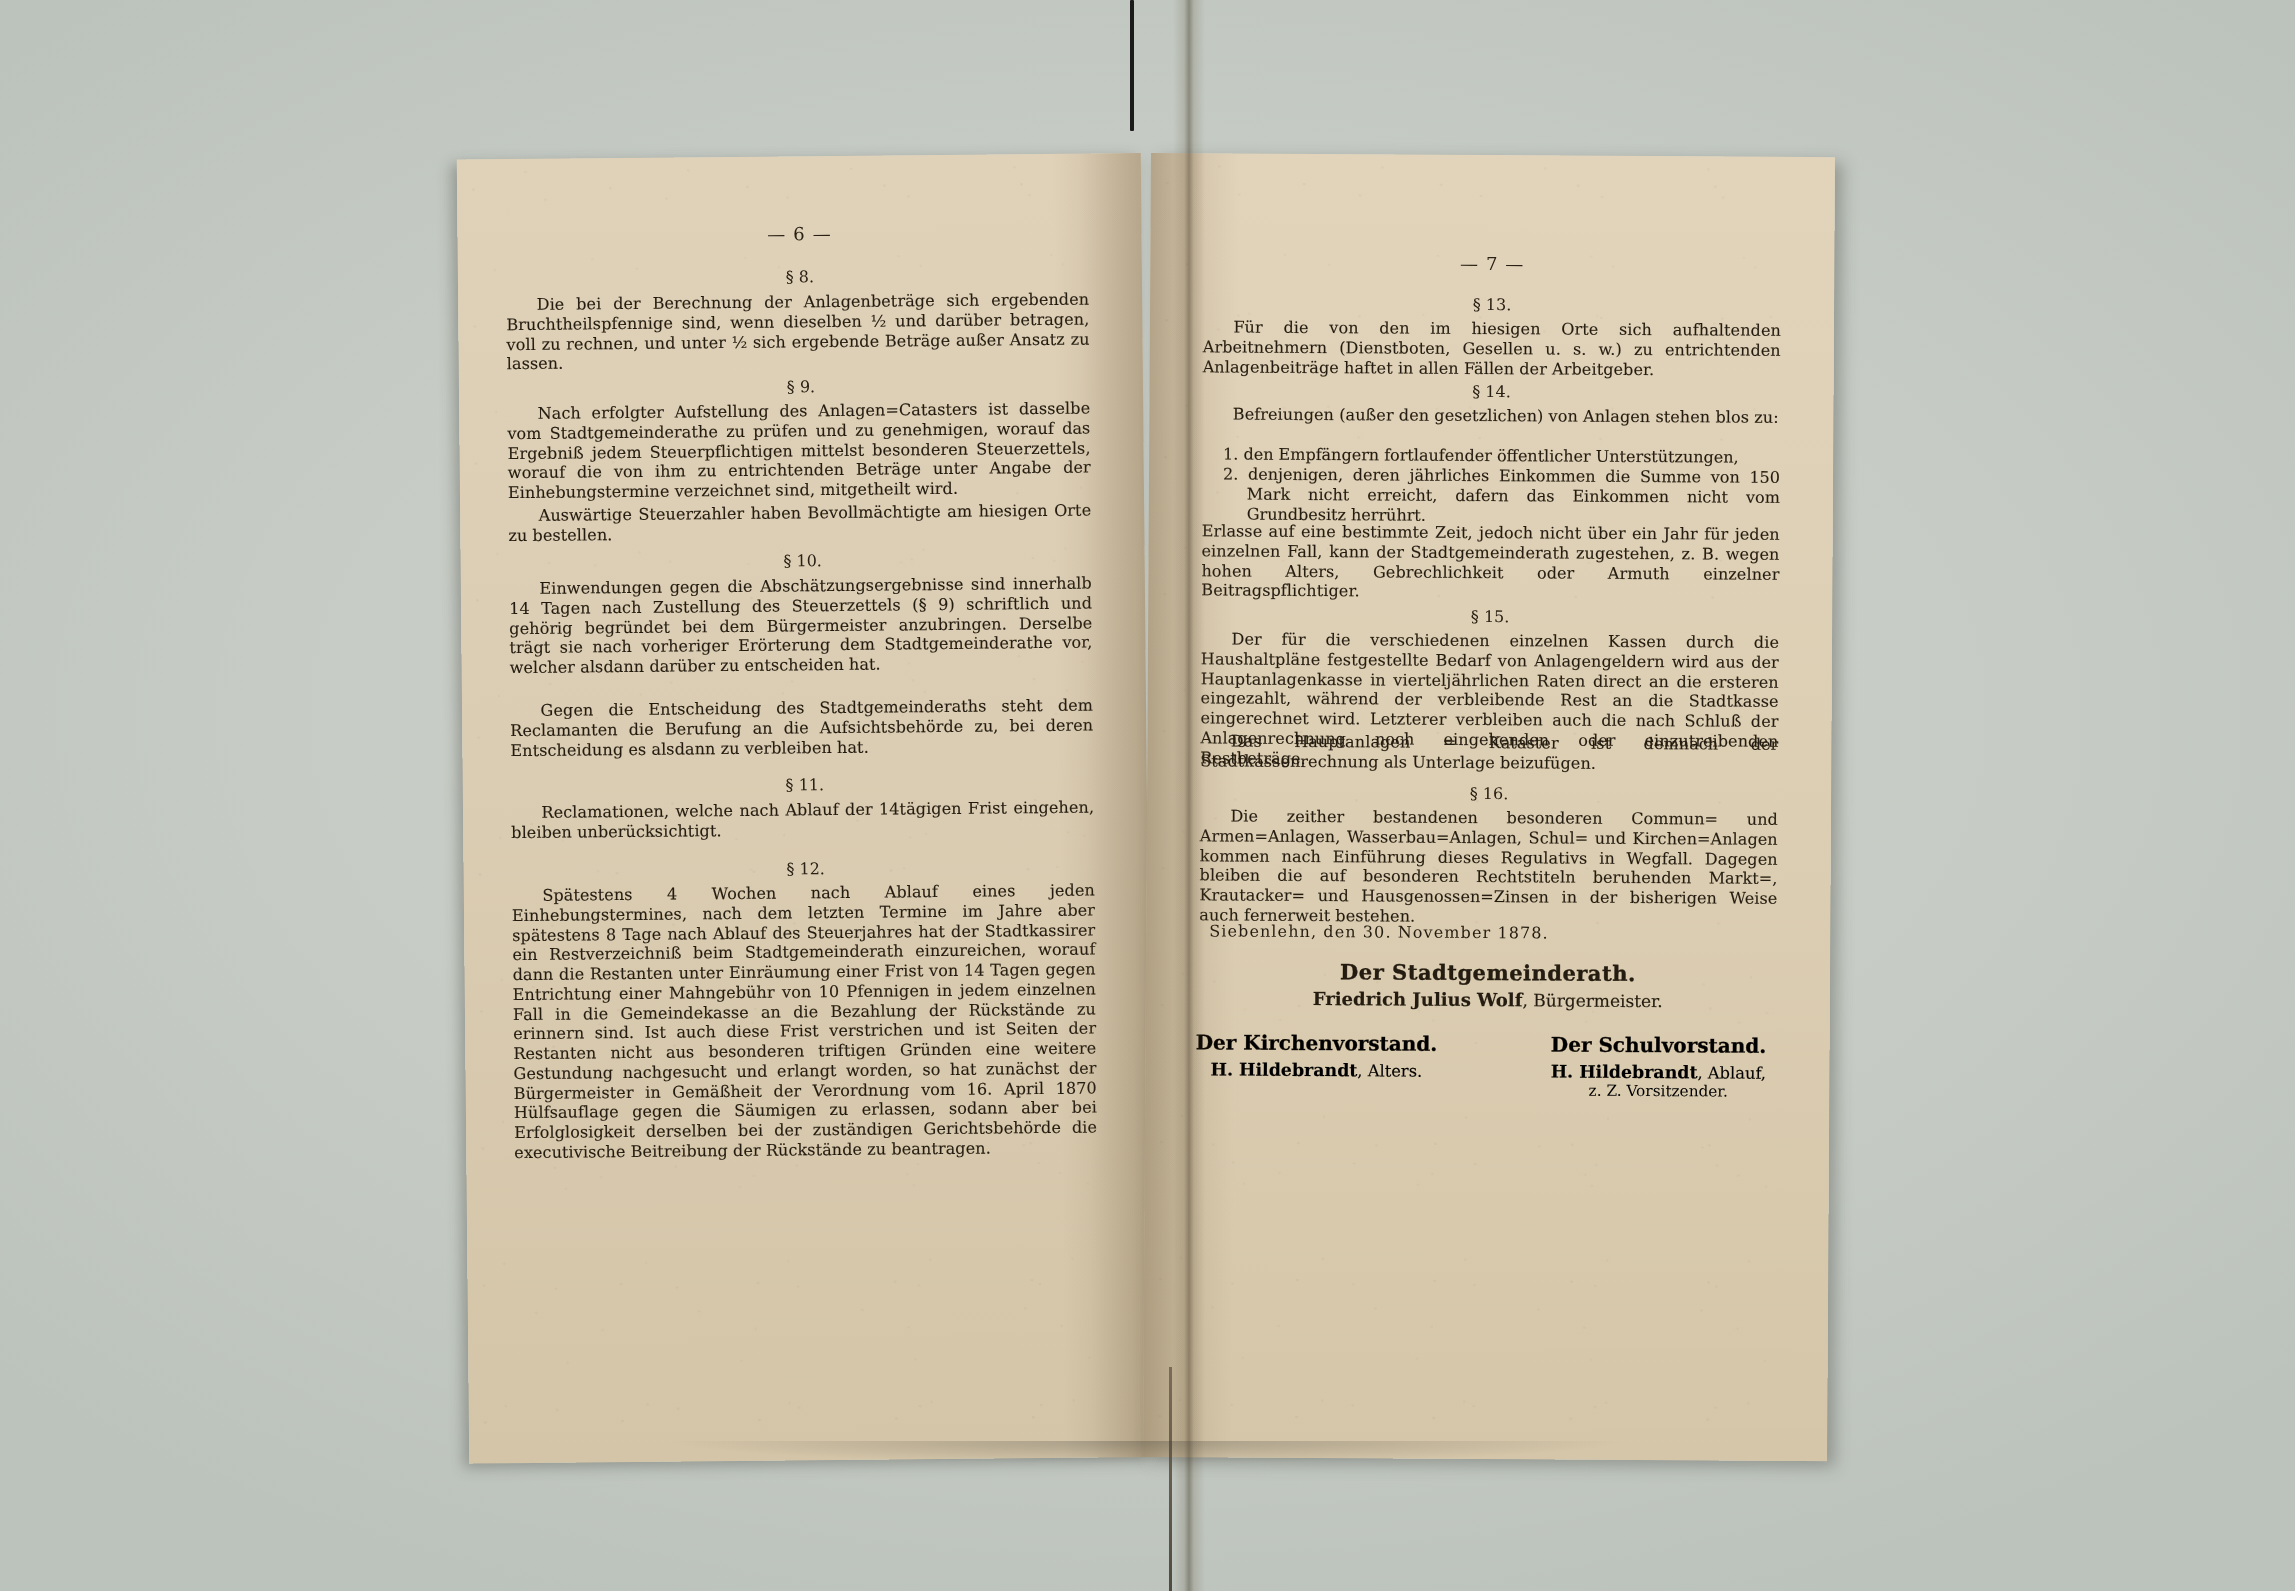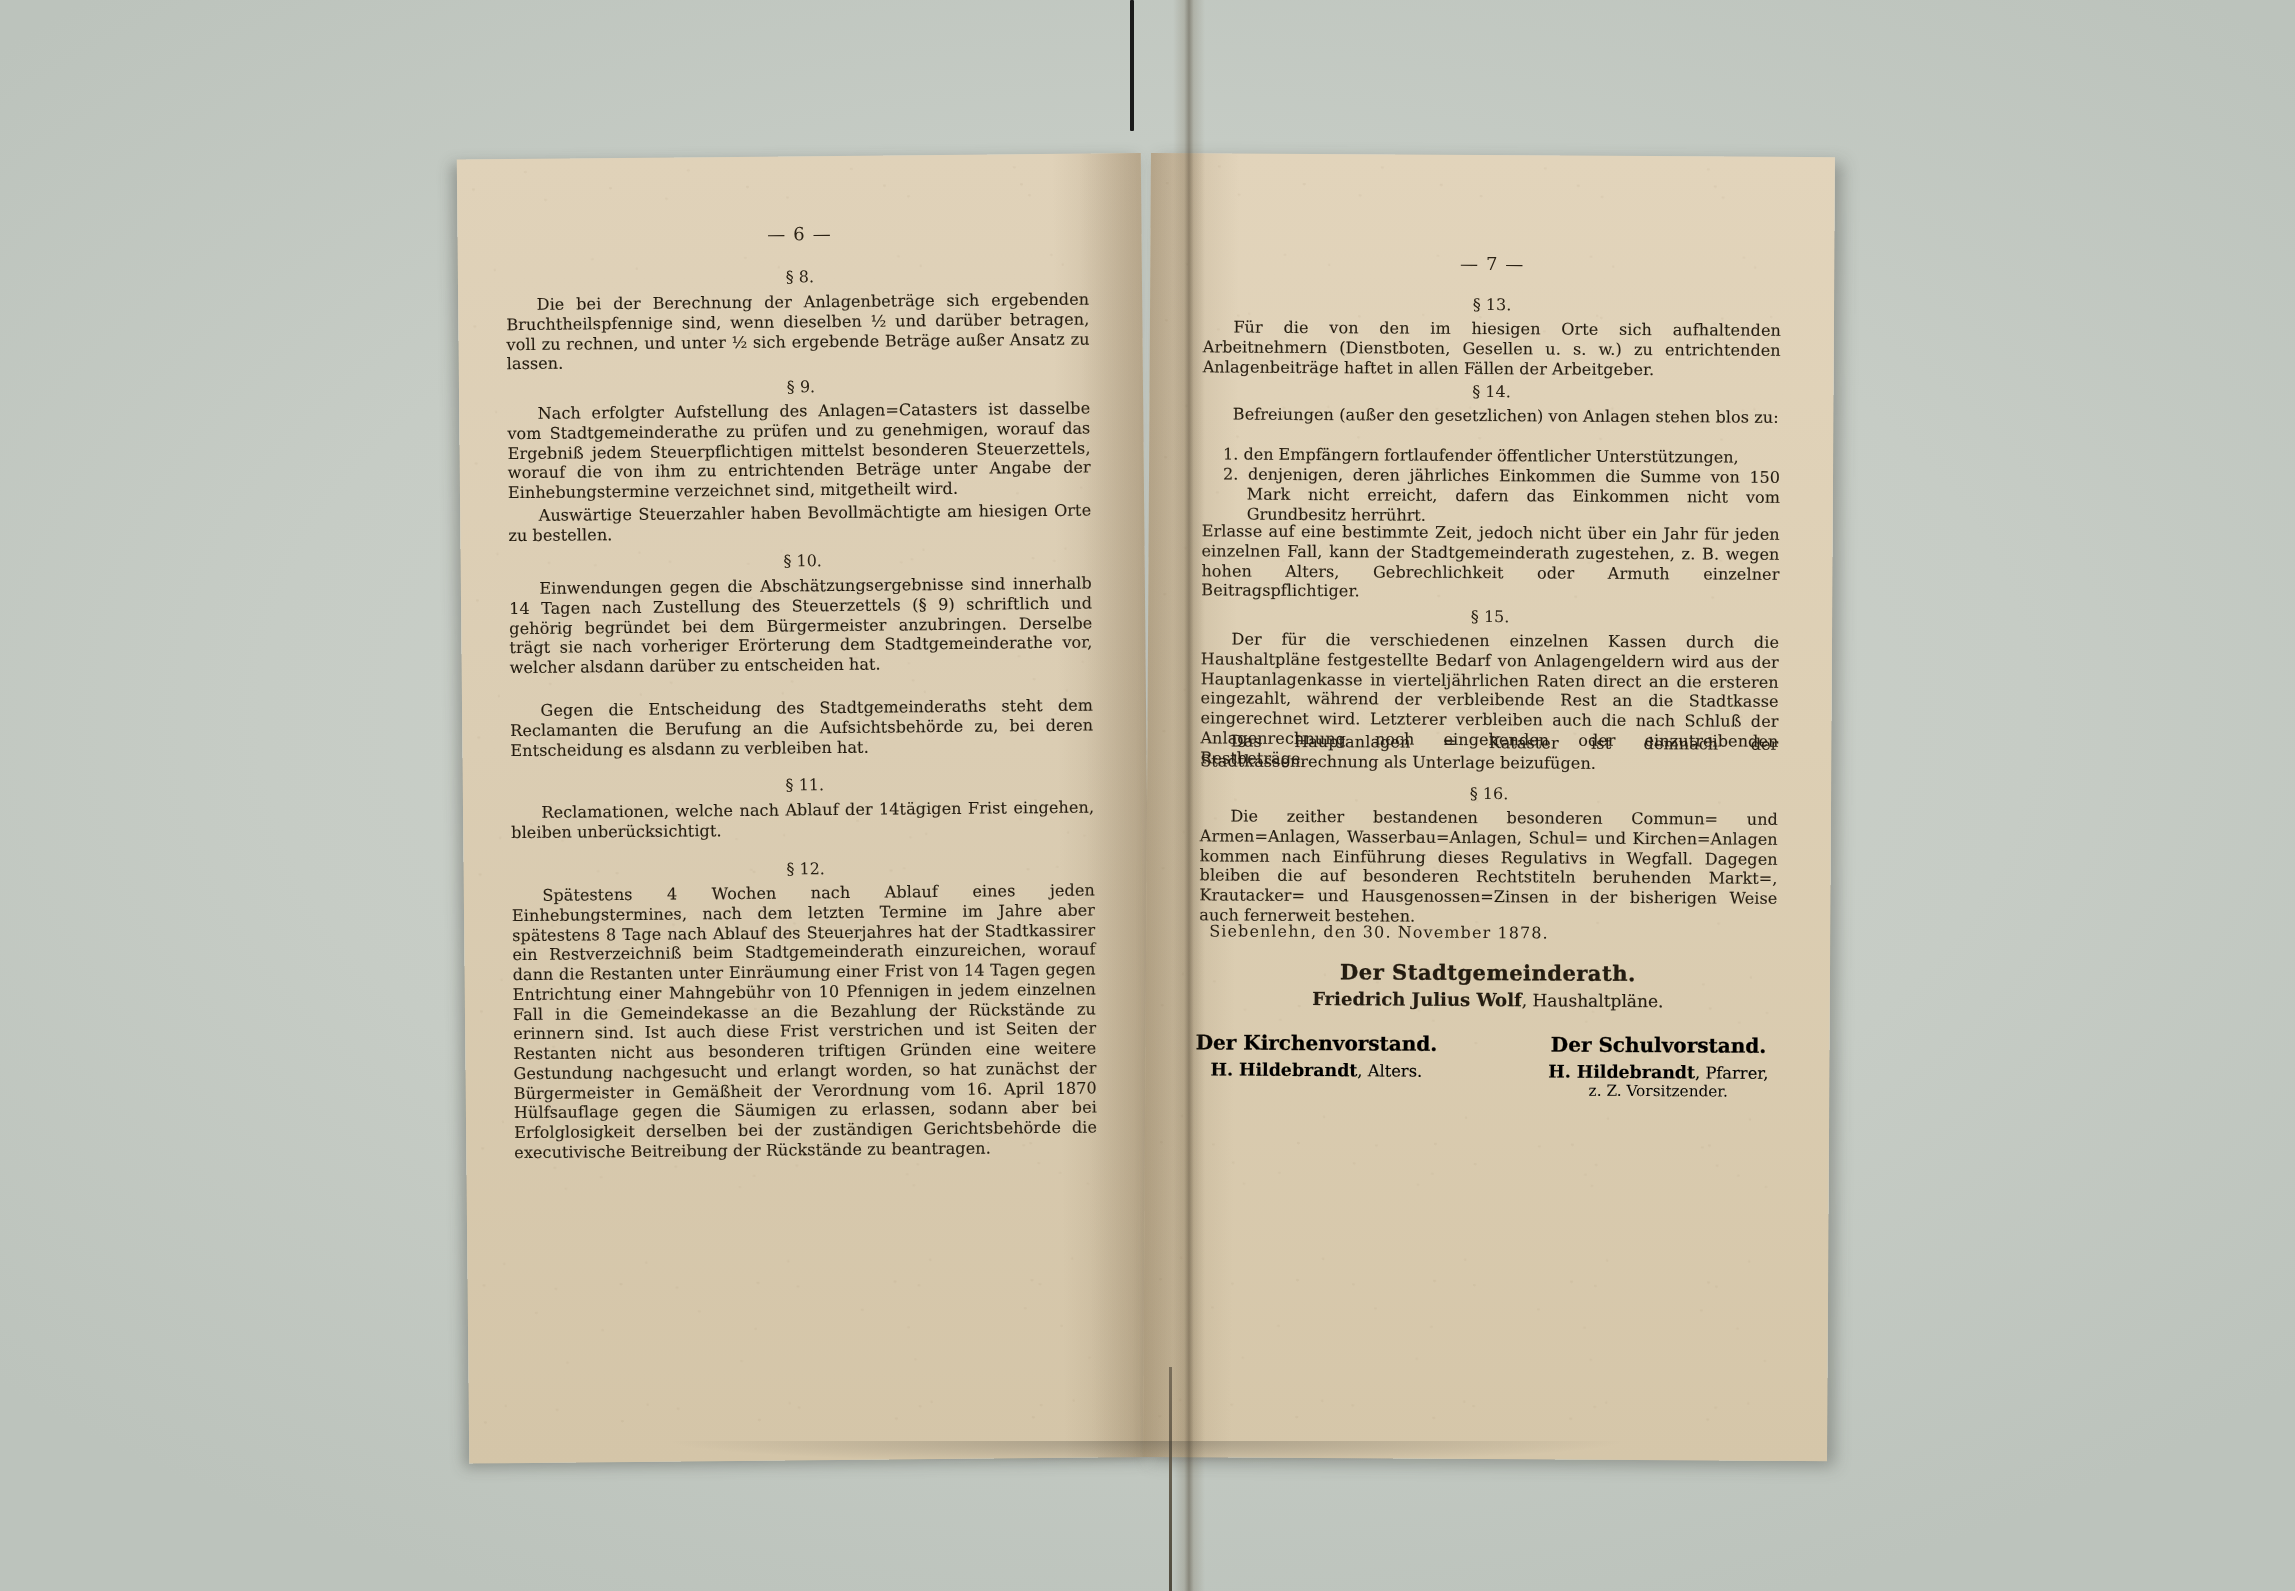--- a/index.html
+++ b/index.html
@@ -246,34 +246,34 @@
       <div class="blk para ind" style="left:53px; top:476px; width:578px;">Der für die verschiedenen einzelnen Kassen durch die Haushaltpläne festgestellte Bedarf von Anlagengeldern wird aus der Hauptanlagenkasse in vierteljährlichen Raten direct an die ersteren eingezahlt, während der verbleibende Rest an die Stadtkasse eingerechnet wird. Letzterer verbleiben auch die nach Schluß der Anlagenrechnung noch eingehenden oder einzutreibenden Restbeträge.</div>
       <div class="blk para ind" style="left:53px; top:578px; width:578px;">Das Hauptanlagen = Kataster ist demnach der Stadtkassenrechnung als Unterlage beizufügen.</div>
 
       <div class="blk sec" style="left:0; top:629px;">§ 16.</div>
       <div class="blk para ind" style="left:53px; top:653px; width:578px;">Die zeither bestandenen besonderen Commun= und Armen=Anlagen, Wasserbau=Anlagen, Schul= und Kirchen=Anlagen kommen nach Einführung dieses Regulativs in Wegfall. Dagegen bleiben die auf besonderen Rechtstiteln beruhenden Markt=, Krautacker= und Hausgenossen=Zinsen in der bisherigen Weise auch fernerweit bestehen.</div>
 
       <div class="blk sig-date" style="left:63px; top:768px;">Siebenlehn, den 30. November 1878.</div>
 
       <div class="blk sig-big" style="left:0; top:805px;">Der Stadtgemeinderath.</div>
       <div class="blk sig-name" style="left:0; top:834px;">
-        <b>Friedrich Julius Wolf</b><span>, Haushaltpläne.</span>
+        <b>Friedrich Julius Wolf</b><span>, Bürgermeister.</span>
       </div>
 
       <div class="sig-row" style="left:0; top:877px;">
         <div class="sig-half">
           <div class="h">Der Kirchenvorstand.</div>
           <div class="n">
             <b>H. Hildebrandt</b><span>, Alters.</span>
           </div>
         </div>
         <div class="sig-half">
           <div class="h">Der Schulvorstand.</div>
           <div class="n">
-            <b>H. Hildebrandt</b><span>, Pfarrer,</span>
+            <b>H. Hildebrandt</b><span>, Ablauf,</span>
           </div>
           <div class="z">z. Z. Vorsitzender.</div>
         </div>
       </div>
 
     </div>
     <div class="curl-r"></div>
   </div>
 
 </div>

